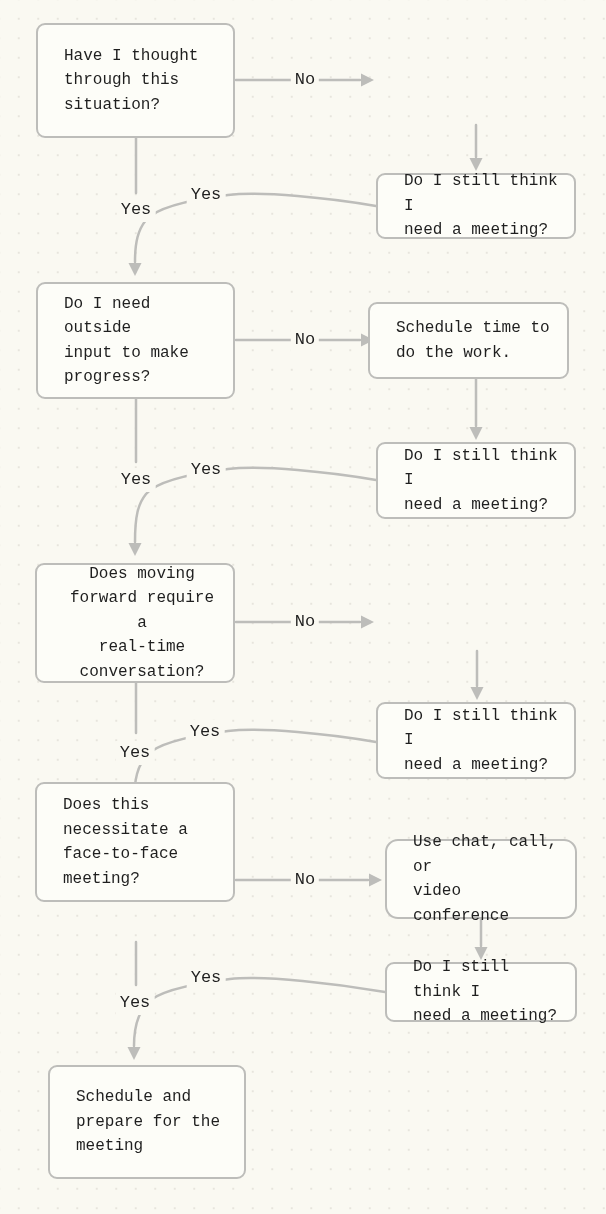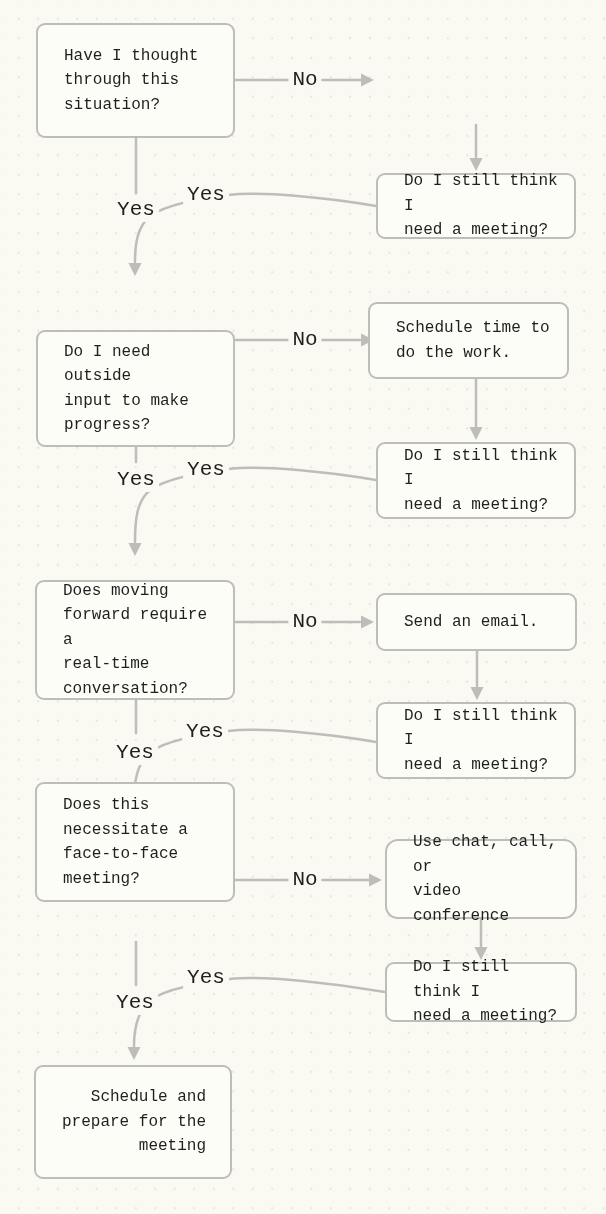--- a/index.html
+++ b/index.html
@@ -28,31 +28,31 @@
     line-height:24.5px;
     color:#1f1f1f;
     white-space:pre-line;
     z-index:2;
   }
   .lbl{
     position:absolute;
     transform:translate(-50%,-50%);
     background:#faf9f2;
     padding:1px 4px;
-    font-size:21px;
+    font-size:17px;
     color:#1f1f1f;
     z-index:3;
     line-height:22px;
   }
   
   .n1 {left:36px; top:23px;  width:199px;height:115px;}
-  .n4 {left:36px; top:282px; width:199px;height:117px;margin-top:48px;}
-  .n7 {left:35px; top:580px; width:200px;height:120px;}
+  .n4 {left:36px; top:282px; width:199px;height:117px;}
+  .n7 {left:35px; top:563px; width:200px;height:120px;text-align:center;}
   .n10{left:35px; top:782px; width:200px;height:120px;}
-  .n13{left:34px; top:1065px;width:198px;height:114px;text-align:right;}
+  .n13{left:48px; top:1065px;width:198px;height:114px;}
   
   .n2 {left:376px;top:37px;  width:201px;height:88px;}
   .n5 {left:368px;top:302px; width:201px;height:77px;}
   .n8 {left:376px;top:593px; width:201px;height:58px;}
   .n11{left:385px;top:839px; width:192px;height:80px;border-radius:13px;}
   
   .n3 {left:376px;top:173px; width:200px;height:66px;}
   .n6 {left:376px;top:442px; width:200px;height:77px;}
   .n9 {left:376px;top:702px; width:200px;height:77px;}
   .n12{left:385px;top:962px; width:192px;height:60px;}
@@ -119,21 +119,20 @@
 input to make
 progress?</div>
   <div class="node n5">Schedule time to
 do the work.</div>
   <div class="node n6">Do I still think I
 need a meeting?</div>
   <div class="node n7">Does moving
 forward require a
 real-time
 conversation?</div>
-  <div class="node n8">Send an email.</div>
   <div class="node n9">Do I still think I
 need a meeting?</div>
   <div class="node n10">Does this
 necessitate a
 face-to-face
 meeting?</div>
   <div class="node n11">Use chat, call, or
 video conference</div>
   <div class="node n12">Do I still think I
 need a meeting?</div>

